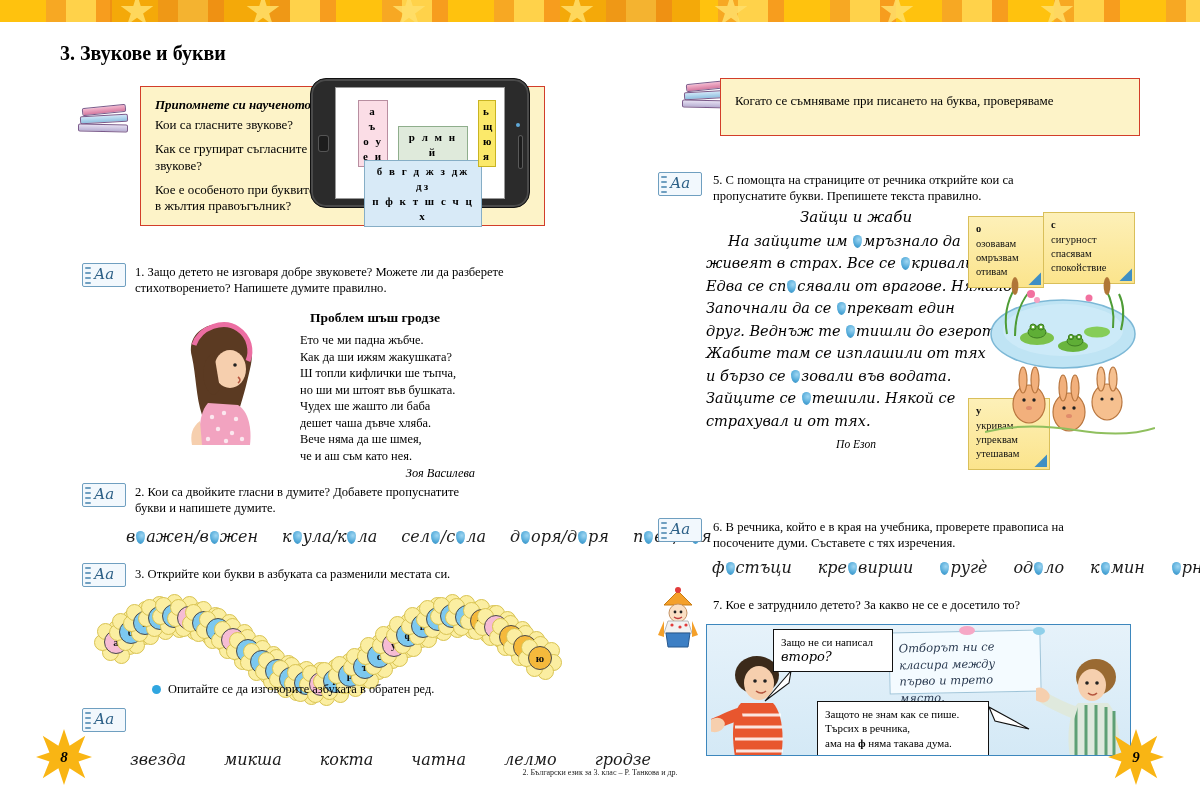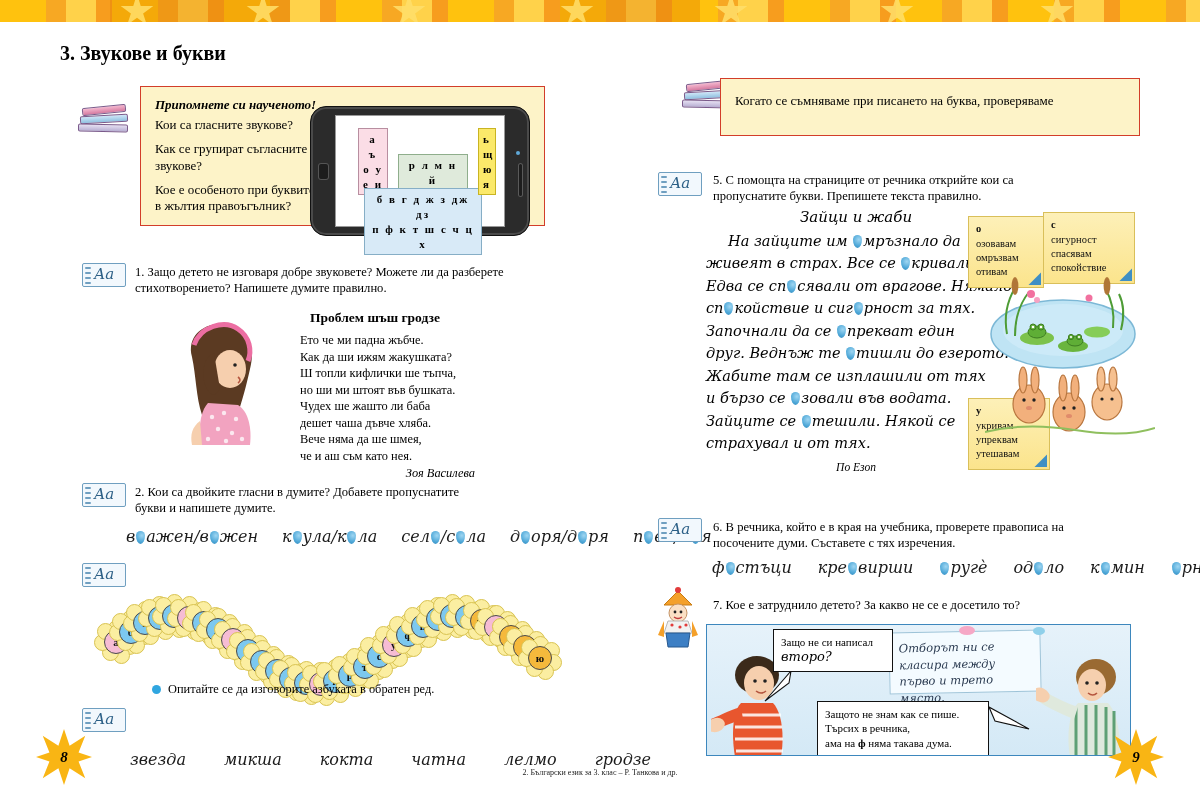--- a/index.html
+++ b/index.html
@@ -263,21 +263,21 @@
       <i></i>
   </div>
 
   <div class="infobox" style="left:140px; top:64px; width:405px; height:140px;">
     <div class="lead">Припомнете си наученото!</div>
     <p>Кои са гласните звукове?</p>
     <p style="width:160px;">Как се групират съгласните звукове?</p>
     <p style="width:160px;">Кое е особеното при буквите в жълтия правоъгълник?</p>
   </div>
 
-  <div class="phone" style="left:310px; top:84px; width:220px; height:130px;">
+  <div class="phone" style="left:310px; top:56px; width:220px; height:130px;">
     <div class="homebtn"></div>
     <div class="dot"></div>
     <div class="vol"></div>
     <div class="screen">
       <div class="letterbox lb-vowels" style="left:22px; top:12px; width:30px;" style2="">
           <div>а ъ</div>
           <div>о у</div>
           <div>е и</div>
         </div>
       <div class="letterbox lb-sonor" style="left:62px; top:38px; width:70px;">р л м н й</div>
@@ -363,20 +363,21 @@
 
   <div class="aa-badge" style="left:82px; top:541px;">
     <div class="spiral">
         <b></b>
         <b></b>
         <b></b>
         <b></b>
       </div>
     <div class="glyph">Аа</div>
   </div>
+  <div class="ex ex-text" style="left:135px; top:544px; width:400px;">3. Открийте кои букви в азбуката са разменили местата си.</div>
 
   <div class="flowers" id="flower-field" style="left:92px; top:562px;">
       <div class="flower" style="left: 4px; top: 37.5883px;">
         <div class="petals">
           <s style="left: 11.5px; top: -2px;"></s>
           <s style="left: 23px; top: 4px;"></s>
           <s style="left: 25px; top: 16px;"></s>
           <s style="left: 17px; top: 25px;"></s>
           <s style="left: 6px; top: 22px;"></s>
           <s style="left: -2px; top: 12px;"></s>
@@ -780,21 +781,20 @@
       </div>
     <div class="glyph">Аа</div>
   </div>
   <div class="ex ex-text" style="left:113px; top:150px; width:340px;">5. С помощта на страниците от речника открийте кои са пропуснатите букви. Препишете текста правилно.</div>
 
   <div class="story" style="left:106px; top:186px; width:300px;">
     <div class="stitle">Зайци и жаби</div>
     <div class="sline" style="padding-left:22px;">На зайците им <span class="drop"></span>мръзнало да</div>
     <div class="sline">живеят в страх. Все се <span class="drop"></span>кривали.</div>
     <div class="sline">Едва се сп<span class="drop"></span>сявали от врагове. Нямало</div>
-    <div class="sline">сп<span class="drop"></span>койствие и сиг<span class="drop"></span>рност за тях.</div>
     <div class="sline">Започнали да се <span class="drop"></span>прекват един</div>
     <div class="sline">друг. Веднъж те <span class="drop"></span>тишли до езерото.</div>
     <div class="sline">Жабите там се изплашили от тях</div>
     <div class="sline">и бързо се <span class="drop"></span>зовали във водата.</div>
     <div class="sline">Зайците се <span class="drop"></span>тешили. Някой се</div>
     <div class="sline">страхувал и от тях.</div>
     <div class="sauthor">По Езоп</div>
   </div>
 
   <div class="sticky" style="left:368px; top:194px; width:76px;">

